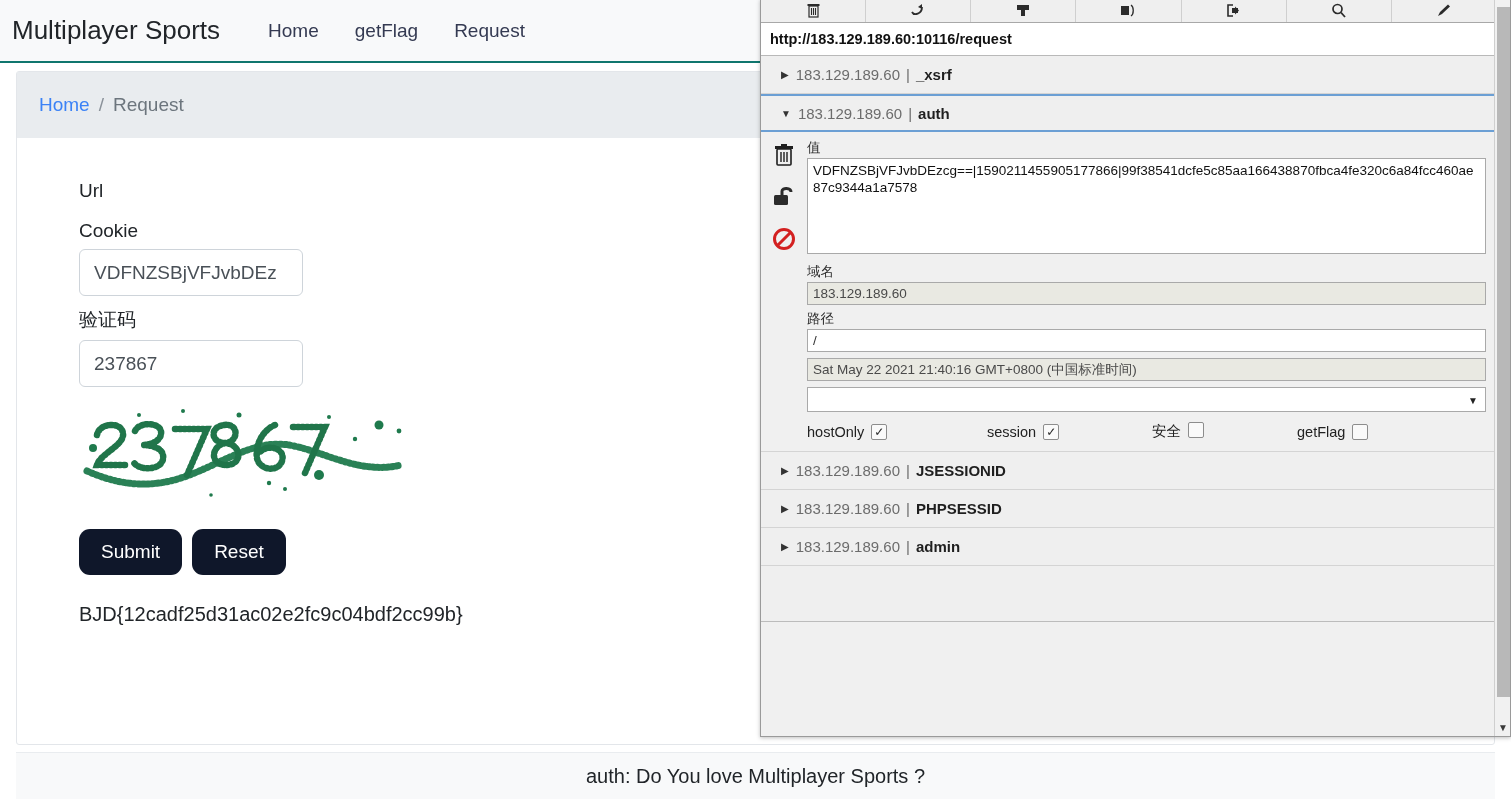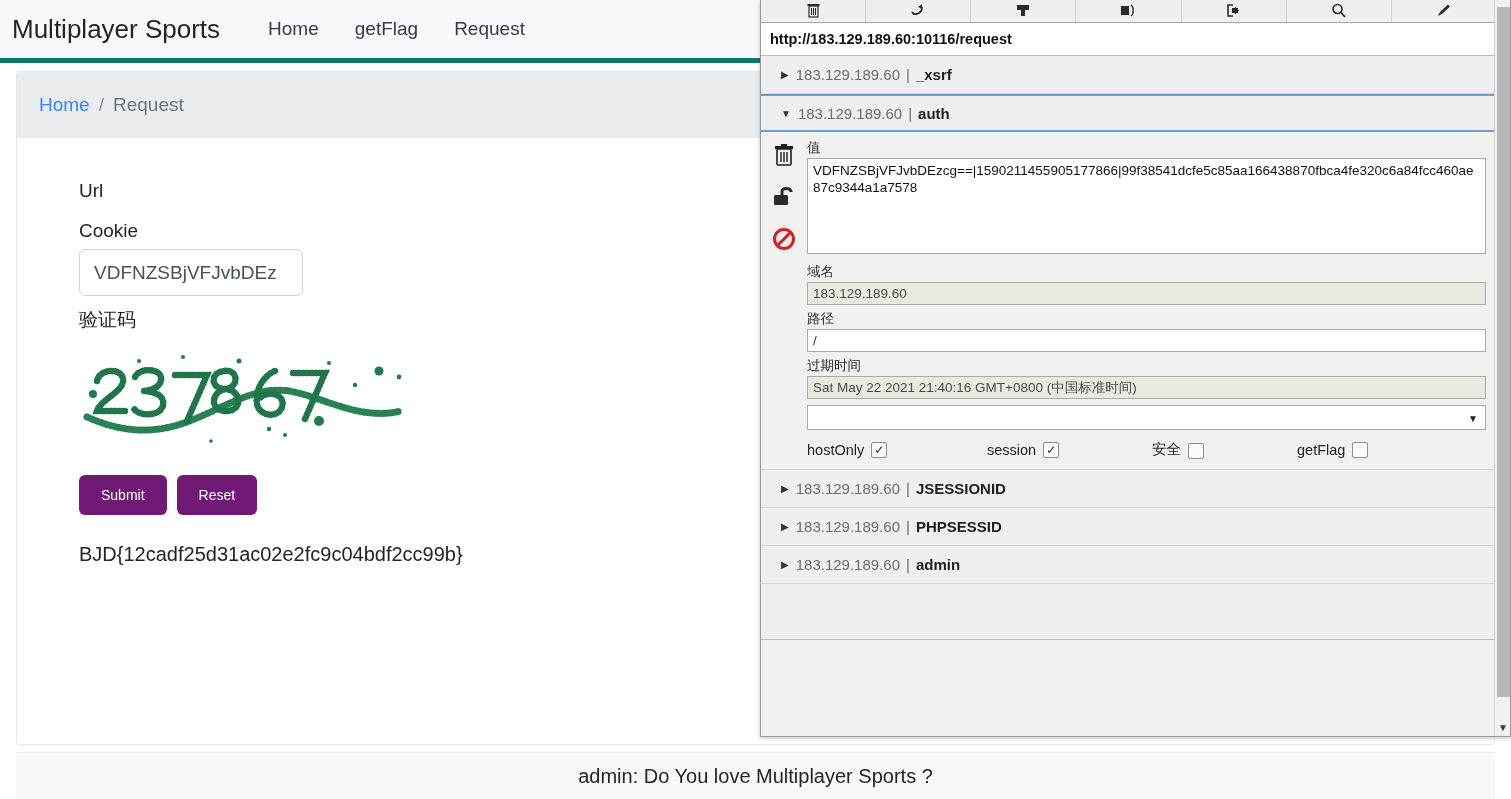--- a/index.html
+++ b/index.html
@@ -17,21 +17,21 @@
     position: absolute; left: 0; top: 0;
     width: 1511px; height: 799px;
     background: #ffffff;
   }
 
   
   .navbar {
     position: absolute; left: 0; top: 0;
     width: 1511px; height: 63px;
     background: #f8f9fa;
-    border-bottom: 5px solid #0f766e;
+    border-bottom: 2px solid #0f766e;
     display: flex; align-items: center;
   }
   .brand {
     margin-left: 12px;
     font-size: 26px;
     color: #212529;
     font-weight: 400;
     white-space: nowrap;
   }
   .nav-links { display: flex; align-items: center; margin-left: 30px; }
@@ -100,25 +100,25 @@
   
   .captcha {
     margin-top: 16px;
     width: 330px; height: 100px;
     position: relative;
   }
   .captcha svg { display: block; }
 
   .btn-row { margin-top: 26px; display: flex; gap: 10px; }
   .btn {
-    background: #701a75;
+    background: #0f172a;
     color: #ffffff;
     border: none;
-    border-radius: 6px;
-    font-size: 14px;
+    border-radius: 11px;
+    font-size: 19px;
     padding: 12px 22px;
     cursor: pointer;
     font-family: "Liberation Sans", sans-serif;
   }
   .flag-text {
     margin-top: 28px;
     font-size: 20px;
     color: #212529;
   }
 
@@ -261,21 +261,21 @@
     position: absolute; right: 7px; top: 50%;
     transform: translateY(-50%);
     font-size: 10px; color: #222;
   }
   .ck-checks {
     display: flex; align-items: center;
     margin-top: 10px;
     font-size: 14.5px;
     color: #222;
   }
-  .ck-check { display: flex; align-items: flex-end; }
+  .ck-check { display: flex; align-items: flex-start; }
   .ck-check .lbl { margin-right: 7px; }
   .ck-box {
     width: 16px; height: 16px;
     border: 1px solid #8d8d8d;
     background: #fafafa;
     border-radius: 2px;
     display: flex; align-items: center; justify-content: center;
     font-size: 12px; color: #2b2b2b;
     cursor: pointer;
   }
@@ -347,20 +347,21 @@
     <div class="form-area">
 
       <div class="field-label">Url</div>
 
       <div class="gap"></div>
       <div class="field-label">Cookie</div>
       <input class="text-input" type="text" value="VDFNZSBjVFJvbDEz" style="">
 
       <div class="gap"></div>
       <div class="field-label cn">验证码</div>
+      <input class="text-input" type="text" value="237867" style="">
 
       
       <div class="captcha">
         <svg width="330" height="100" viewBox="0 0 330 100" aria-hidden="true">
           <g fill="none" stroke="#1f7a4d" stroke-width="7" stroke-linecap="round" stroke-dasharray="1.6 3.2" opacity="0.95">
             <path d="M8 68 C 40 82, 70 86, 105 74 C 140 62, 175 36, 210 42 C 245 48, 280 72, 322 62"></path>
           </g>
           <g fill="none" stroke="#20754a" stroke-width="6.5" stroke-linecap="round" stroke-dasharray="1.5 3">
 
             <path d="M18 32 C 20 20, 42 18, 44 30 C 46 42, 22 50, 18 62 L46 62"></path>
@@ -395,21 +396,21 @@
       <div class="btn-row">
         <button class="btn">Submit</button>
         <button class="btn">Reset</button>
       </div>
 
       <div class="flag-text">BJD{12cadf25d31ac02e2fc9c04bdf2cc99b}</div>
     </div>
   </div>
 
   <div class="page-footer">
-    <span>admin: Do You love Multiplayer Sports ?</span>
+    <span>auth: Do You love Multiplayer Sports ?</span>
   </div>
 </div>
 
 <div id="cookie-panel">
   <div class="panel-inner">
 
     <div class="ck-toolbar">
       <div class="ck-tool">
         <svg width="13" height="15" viewBox="0 0 13 15">
             <rect x="2" y="3" width="9" height="11" fill="none" stroke="#2b2b2b" stroke-width="1.2"></rect>
@@ -507,21 +508,20 @@
 
         <div class="ck-spacer"></div>
         <div class="ck-flabel">域名</div>
         <input class="ck-input readonly" type="text" readonly="" value="183.129.189.60" style="">
 
         <div class="ck-spacer"></div>
         <div class="ck-flabel">路径</div>
         <input class="ck-input" type="text" value="/" style="">
 
         <div class="ck-spacer"></div>
-        <div class="ck-flabel">过期时间</div>
         <input class="ck-input readonly" type="text" readonly="" value="Sat May 22 2021 21:40:16 GMT+0800 (中国标准时间)" style="">
 
         <div class="ck-spacer"></div>
         <div class="ck-select">
           <span class="caret">▼</span>
         </div>
 
         <div class="ck-checks">
           <div class="ck-check" style="width:180px">
             <span class="lbl">hostOnly</span>

